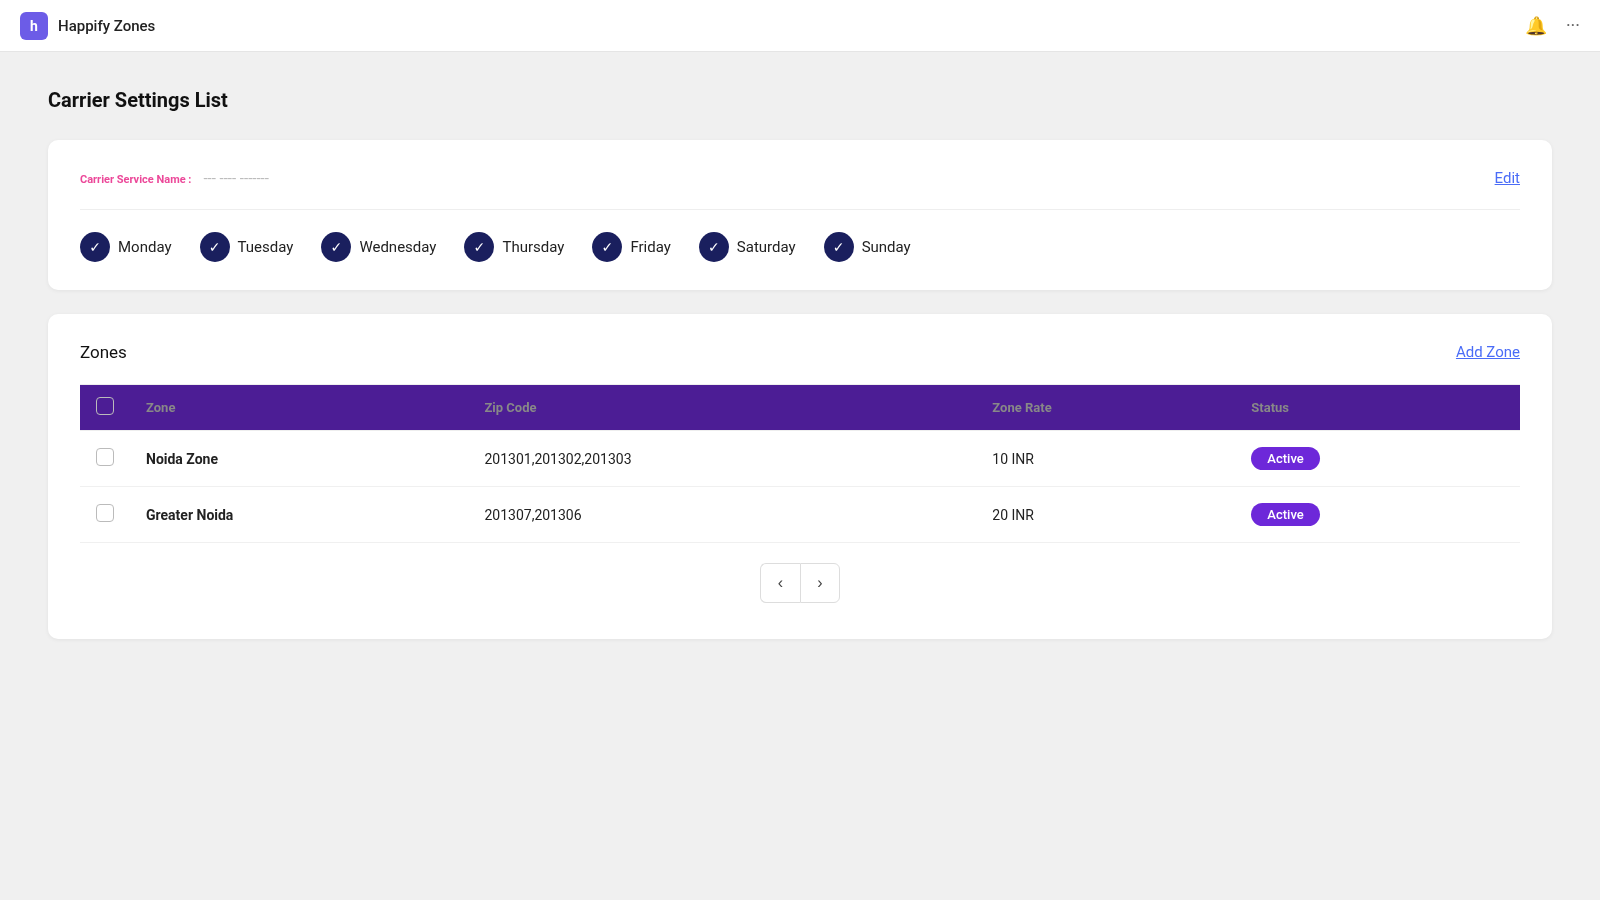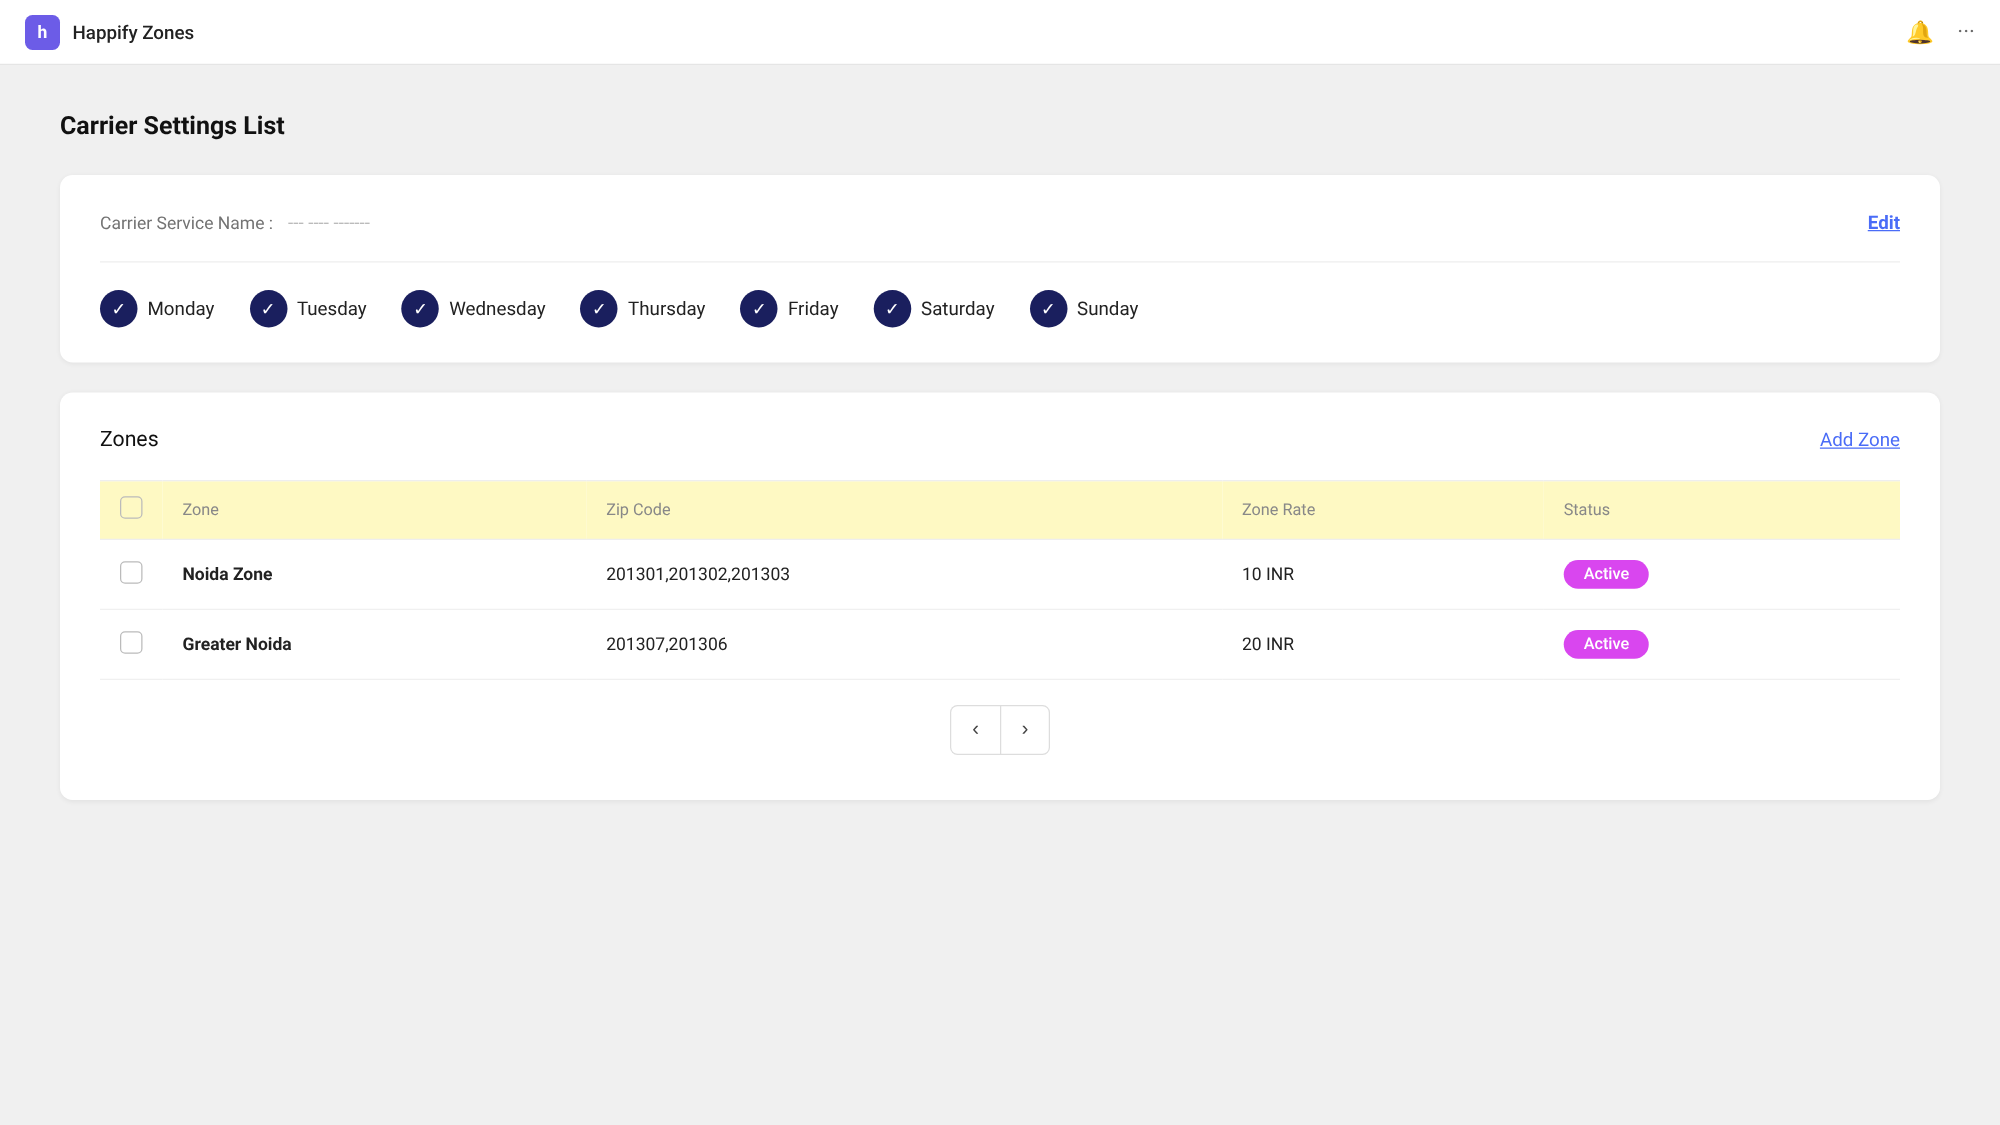--- a/index.html
+++ b/index.html
@@ -76,35 +76,34 @@
 
     .carrier-service-row {
       display: flex;
       align-items: center;
       justify-content: space-between;
       padding-bottom: 22px;
       border-bottom: 1px solid #eee;
       margin-bottom: 22px;
     }
     .carrier-label {
-      font-size: 14px;
-      font-weight: 400;
-      color: #737373;
+      font-size: 11px;
+      font-weight: 700;
+      color: #ec4899;
     }
     .carrier-value {
       font-size: 15px;
       color: #bbb;
       margin-left: 8px;
     }
     .edit-link {
       color: #4a6cf7;
       font-size: 15px;
       text-decoration: underline;
       cursor: pointer;
-      font-weight: bold;
     }
 
     .section-title {
       font-size: 15px;
       font-weight: 700;
       color: #111;
       margin-bottom: 18px;
     }
 
     .days-row {
@@ -158,26 +157,26 @@
     }
 
     
     .zones-table {
       width: 100%;
       border-collapse: collapse;
     }
     .zones-table th {
       text-align: left;
       font-size: 13px;
-      font-weight: 400;
+      font-weight: 700;
       color: #888;
       padding: 12px 16px;
       border-top: 1px solid #eee;
       border-bottom: 1px solid #eee;
-      background: #fef9c3;
+      background: #4c1d95;
     }
     .zones-table td {
       padding: 16px 16px;
       font-size: 14px;
       color: #222;
       border-bottom: 1px solid #f0f0f0;
     }
     .zones-table td.zone-name {
       font-weight: 700;
     }
@@ -187,21 +186,21 @@
     .custom-checkbox {
       width: 18px;
       height: 18px;
       border: 1.5px solid #bbb;
       border-radius: 4px;
       display: inline-block;
       cursor: pointer;
     }
     .status-badge {
       display: inline-block;
-      background: #d946ef;
+      background: #6d28d9;
       color: #fff;
       font-size: 13px;
       font-weight: 500;
       padding: 4px 16px;
       border-radius: 20px;
     }
 
     
     .pagination {
       display: flex;

